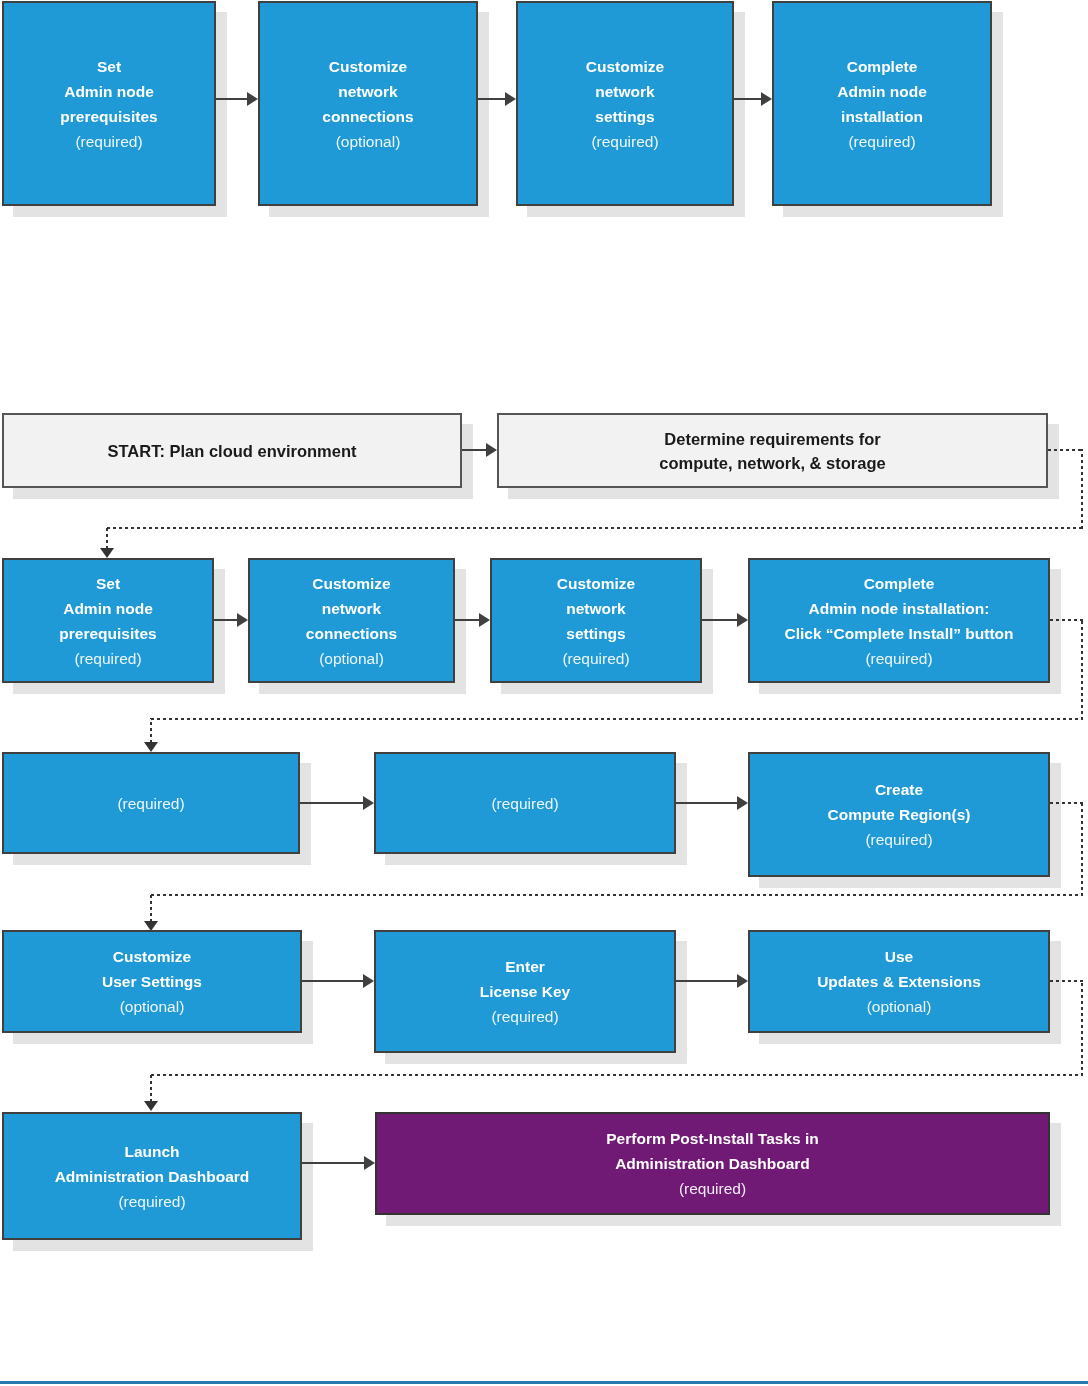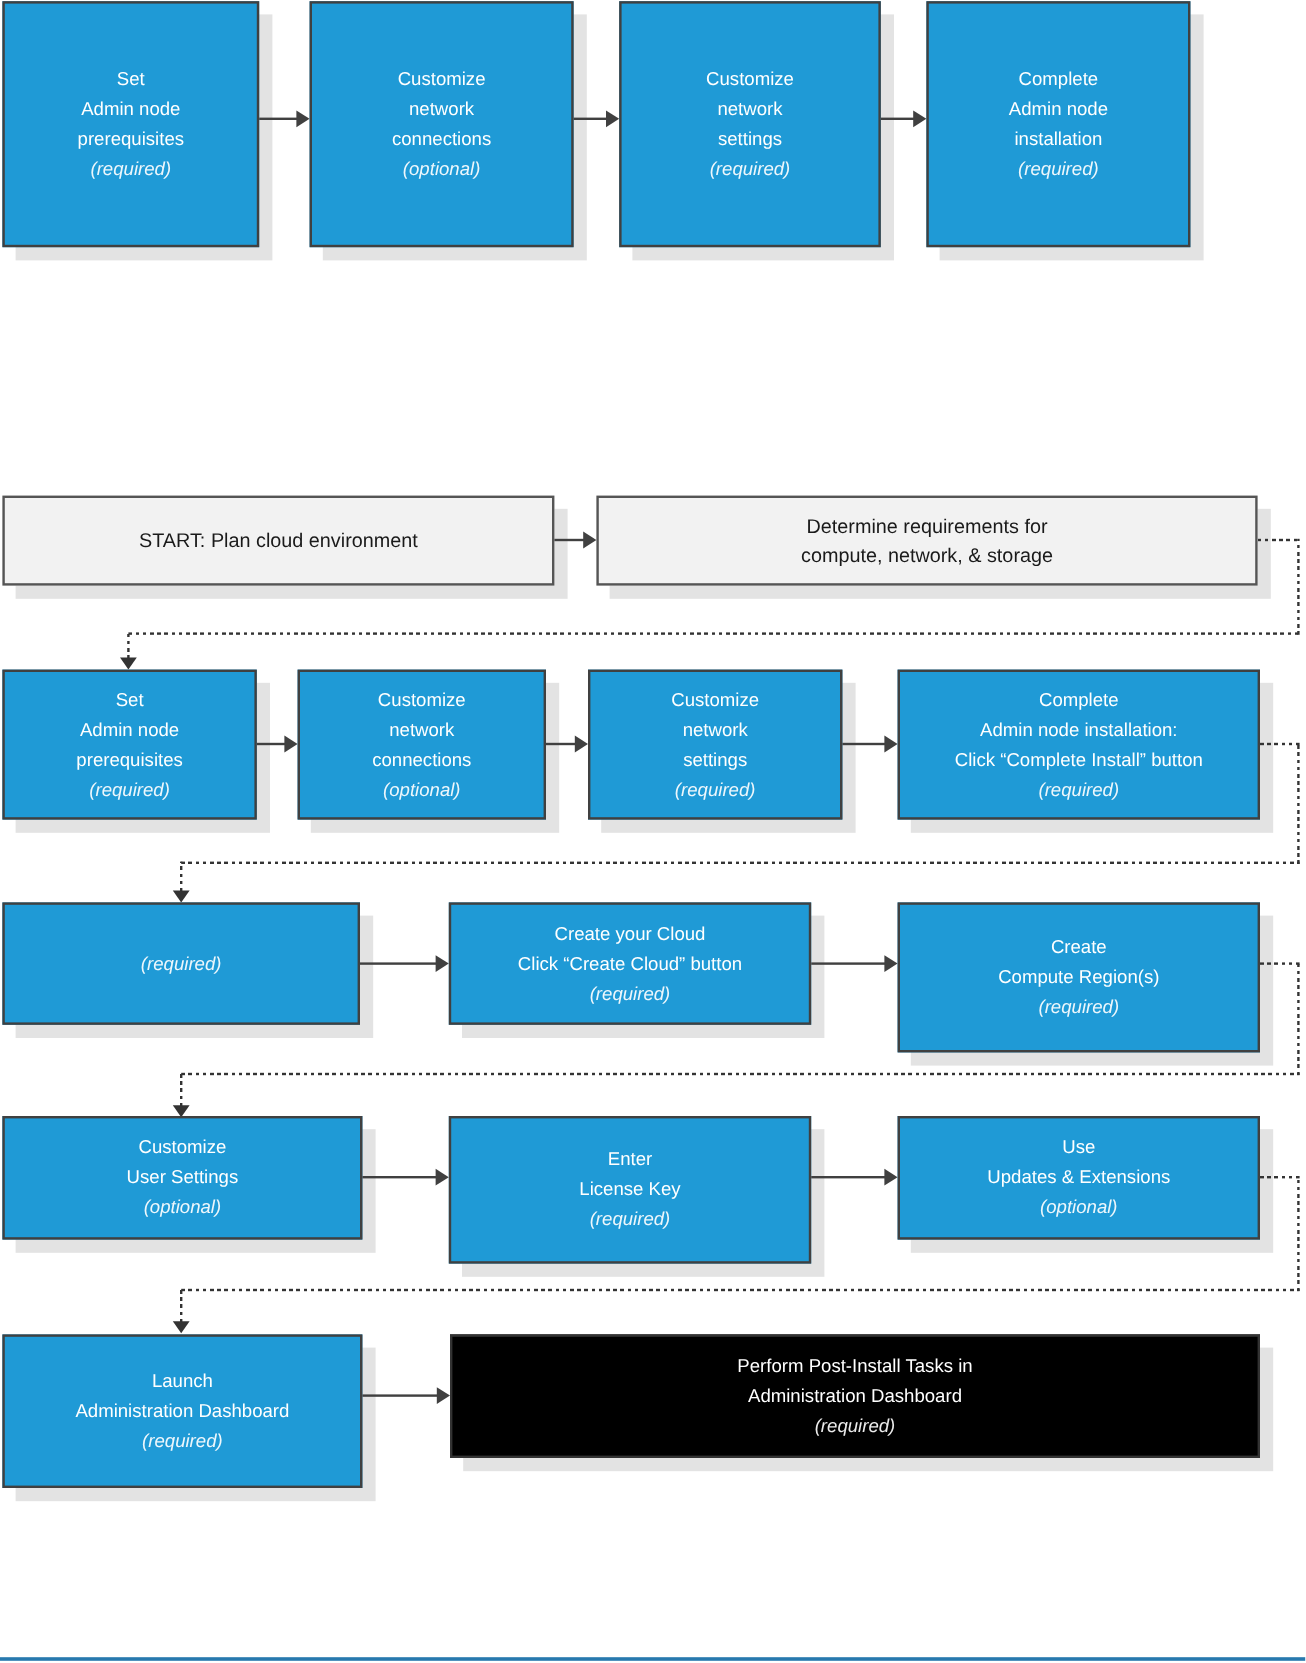--- a/index.html
+++ b/index.html
@@ -13,44 +13,43 @@
   .box{
     position:absolute;
     display:flex;flex-direction:column;
     align-items:center;justify-content:center;
     text-align:center;
     box-sizing:border-box;
     box-shadow:11px 11px 0 #e3e3e3;
   }
   .box .title{
     white-space:pre-line;
-    font-weight:normal;
+    font-weight:bold;
     font-size:15.5px;
     line-height:25px;
   }
   .box .note{
     font-weight:normal;
     font-size:15.5px;
     line-height:25px;
-    font-style:italic;
   }
   .blue{
     background:#1f9ad6;
     border:2px solid #404040;
     color:#ffffff;
   }
   .blue .note{color:rgba(255,255,255,0.92);}
   .gray{
     background:#f2f2f2;
     border:2px solid #555555;
     color:#1a1a1a;
   }
   .gray .title{font-size:16.5px;line-height:24px;}
   .purple{
-    background:#000000;
+    background:#701a75;
     border:2px solid #333333;
     color:#ffffff;
   }
   .purple .note{color:rgba(255,255,255,0.92);}
 
   
   .harrow{position:absolute;height:14px;}
   .harrow .shaft{
     position:absolute;left:0;right:9px;top:6px;height:2px;background:#404040;
   }
@@ -185,22 +184,20 @@
     <div class="dash-v" style="left:1081px;top:619px;height:101px"></div>
     <div class="dash-h" style="left:151px;top:718px;width:932px"></div>
     <div class="dash-v" style="left:150px;top:718px;height:25px"></div>
     <div class="vhead" style="left:144px;top:742px"></div>
   </div>
 
   <div class="box blue" style="left:2px;top:752px;width:298px;height:102px">
     <div class="note">(required)</div>
   </div>
   <div class="box blue" style="left:374px;top:752px;width:302px;height:102px">
-    <div class="title">Create your Cloud
-Click “Create Cloud” button</div>
     <div class="note">(required)</div>
   </div>
   <div class="box blue" style="left:748px;top:752px;width:302px;height:125px">
     <div class="title">Create
 Compute Region(s)</div>
     <div class="note">(required)</div>
   </div>
   <div class="harrow" style="left:300px;top:796px;width:74px">
       <div class="shaft"></div>
       <div class="head"></div>

